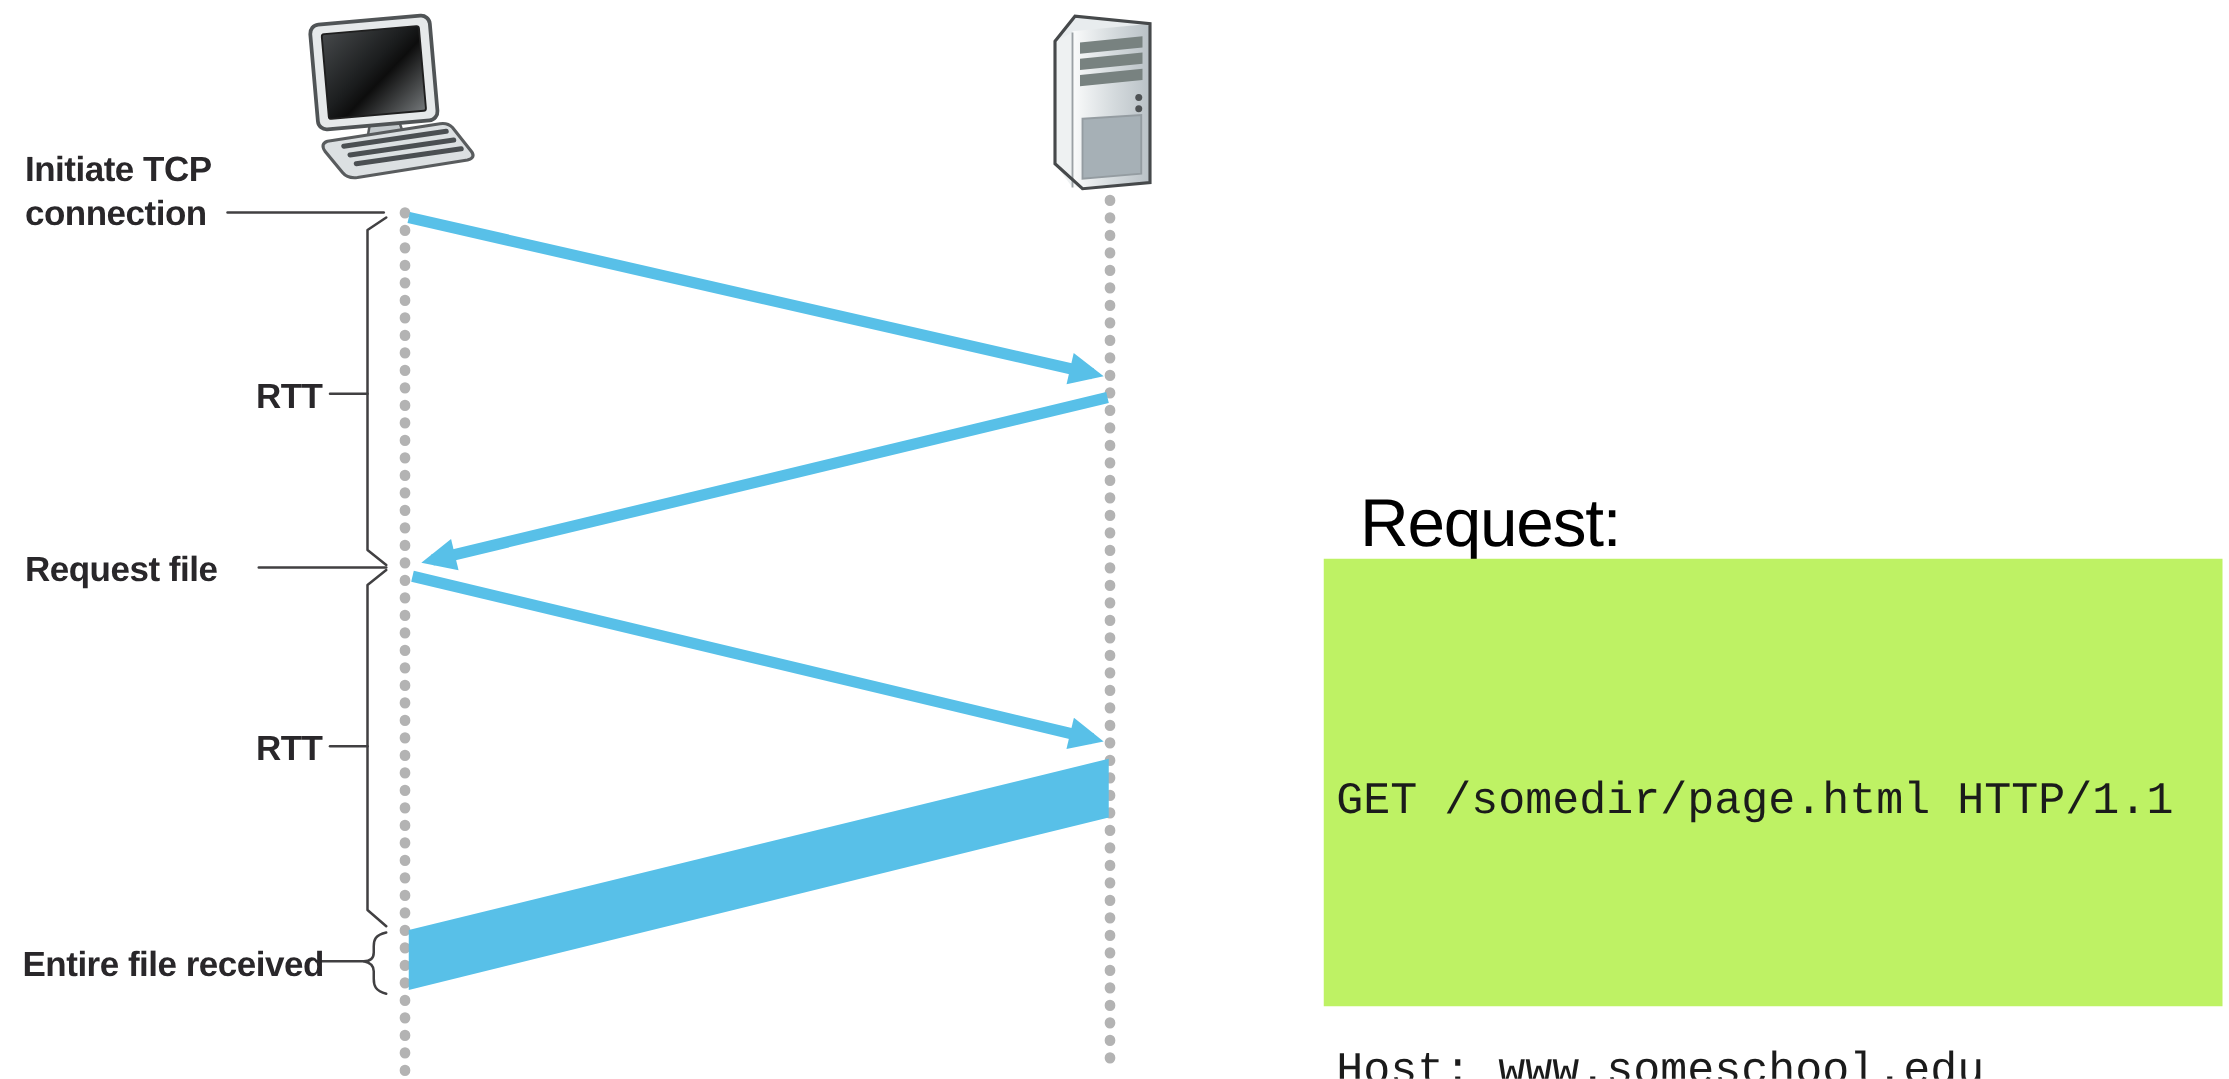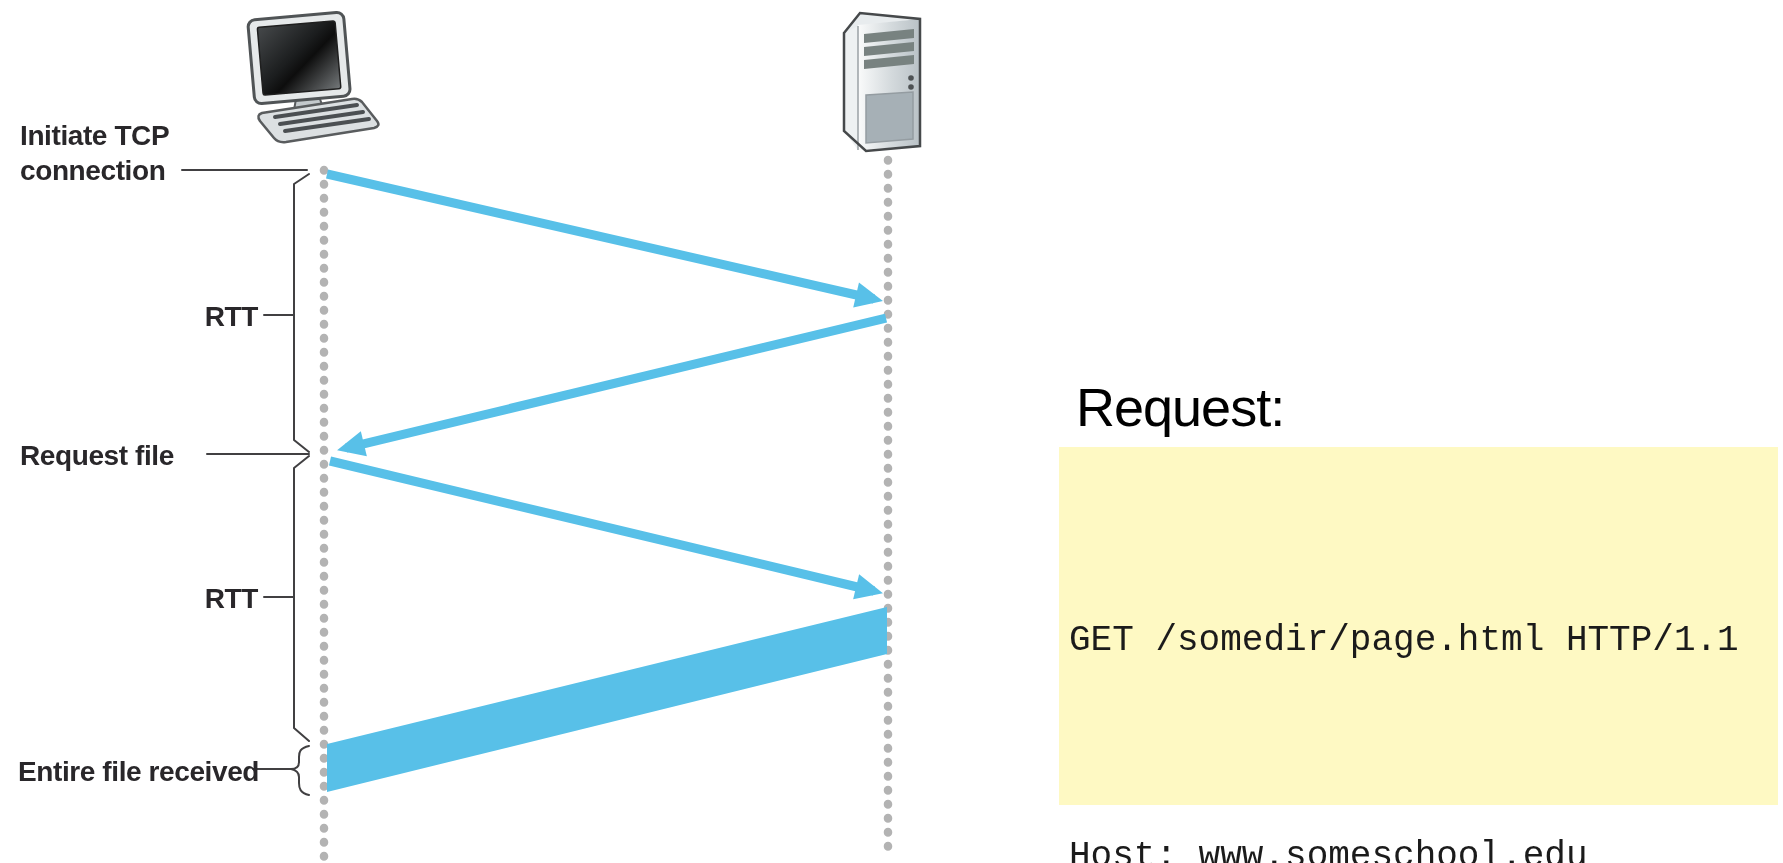--- a/index.html
+++ b/index.html
@@ -9,27 +9,27 @@
     overflow:hidden;
     font-family:"Liberation Sans",sans-serif;
   }
   #diagram{position:absolute;left:0;top:0;}
   .dots{stroke:#b3b3b3;stroke-width:8.5;stroke-linecap:round;stroke-dasharray:0.5 13.5;fill:none;}
   .anno{stroke:#414042;stroke-width:2;fill:none;stroke-linecap:round;stroke-linejoin:round;}
   .msg{stroke:#58c0e8;stroke-width:9;fill:none;stroke-linecap:butt;}
   .band{fill:#58c0e8;}
   .lbl{font-family:"Liberation Sans",sans-serif;font-size:28px;font-weight:700;fill:#29272a;letter-spacing:-0.4px;}
   .panel-title{
-    position:absolute;left:1076px;top:378px;margin:0;
+    position:absolute;left:1076px;top:378px;margin:12px;
     font-size:54px;font-weight:400;color:#000;letter-spacing:-1px;line-height:1.1;
     font-family:"Liberation Sans",sans-serif;
   }
   .codebox{
     position:absolute;left:1059px;top:447px;width:719px;height:358px;
-    background:#fef9c3;box-sizing:border-box;
+    background:#bef264;box-sizing:border-box;
     padding:14px 0 0 10px;
     font-family:"Liberation Mono",monospace;
     font-size:36px;line-height:72px;color:#1b1b1b;white-space:pre;
   }
 </style>
 </head>
 <body>
 
 <svg id="diagram" width="1060" height="863" viewBox="0 0 1060 863" xmlns="http://www.w3.org/2000/svg">
   <defs>

